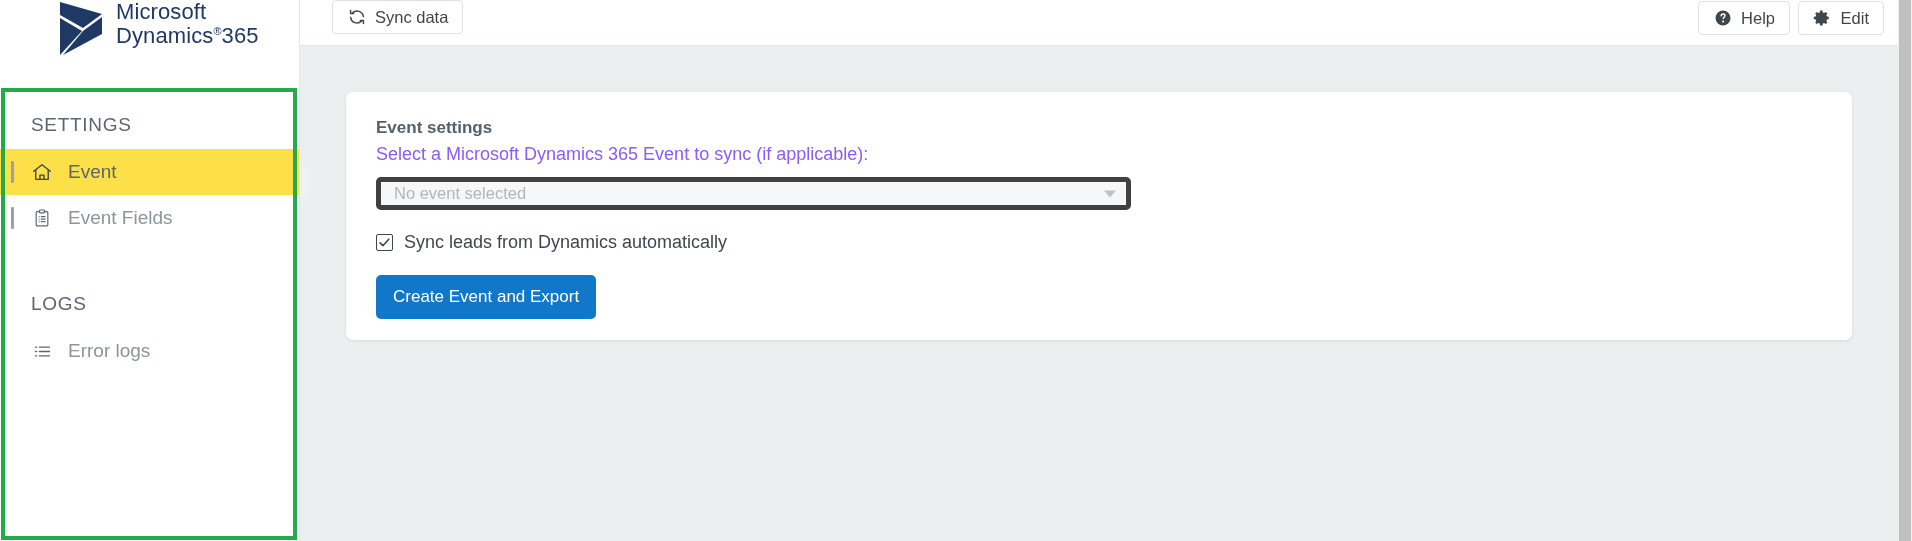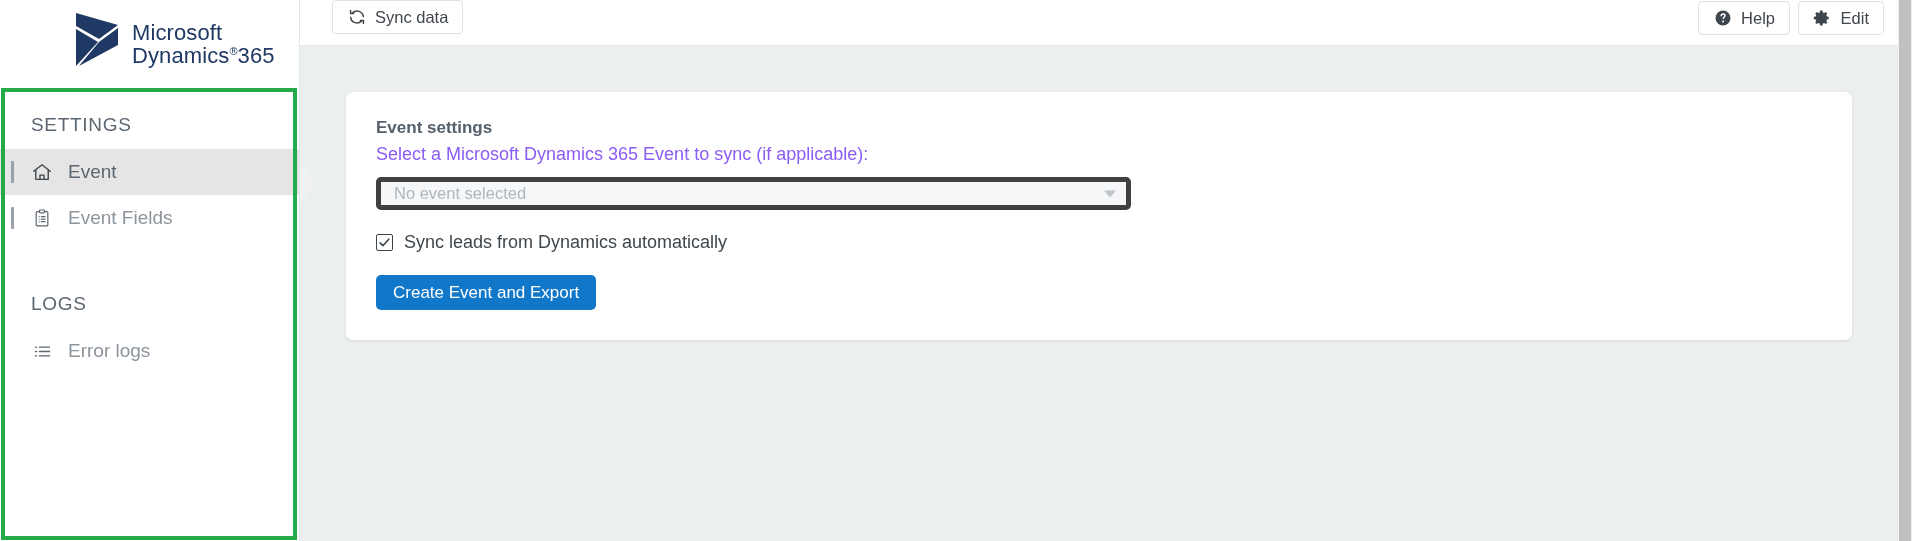--- a/index.html
+++ b/index.html
@@ -26,22 +26,22 @@
     width: 300px;
     height: 541px;
     background: #ffffff;
     border-right: 1px solid #e4e7ea;
     z-index: 5;
   }
 
   #brand {
     height: 68px;
     display: flex;
-    align-items: flex-end;
-    padding-left: 74px;
+    align-items: flex-start;
+    padding-left: 58px;
     background: #ffffff;
   }
 
   .logo-mark {
     width: 46px;
     height: 57px;
     flex: 0 0 auto;
     margin-right: 12px;
   }
 
@@ -101,21 +101,21 @@
     position: absolute;
     left: 11px;
     top: 12px;
     width: 3px;
     height: 22px;
     background: #9aa2a9;
     border-radius: 1px;
   }
 
   .nav-item.active {
-    background: #e5e5e5;
+    background: #fde047;
   }
 
   .nav-item .nav-icon {
     width: 22px;
     height: 22px;
     margin-right: 15px;
     flex: 0 0 auto;
     display: flex;
     align-items: center;
     justify-content: center;
@@ -276,21 +276,21 @@
   .check-row .check-label {
     font-size: 18px;
     color: #3f474e;
     white-space: nowrap;
   }
 
   #primary-btn {
     display: inline-flex;
     align-items: center;
     justify-content: center;
-    height: 35px;
+    height: 44px;
     padding: 12px 17px;
     background: #1177c9;
     border: none;
     border-radius: 5px;
     color: #ffffff;
     font-size: 17px;
     cursor: pointer;
     font-family: "Liberation Sans", sans-serif;
     margin-top: 2px;
   }

